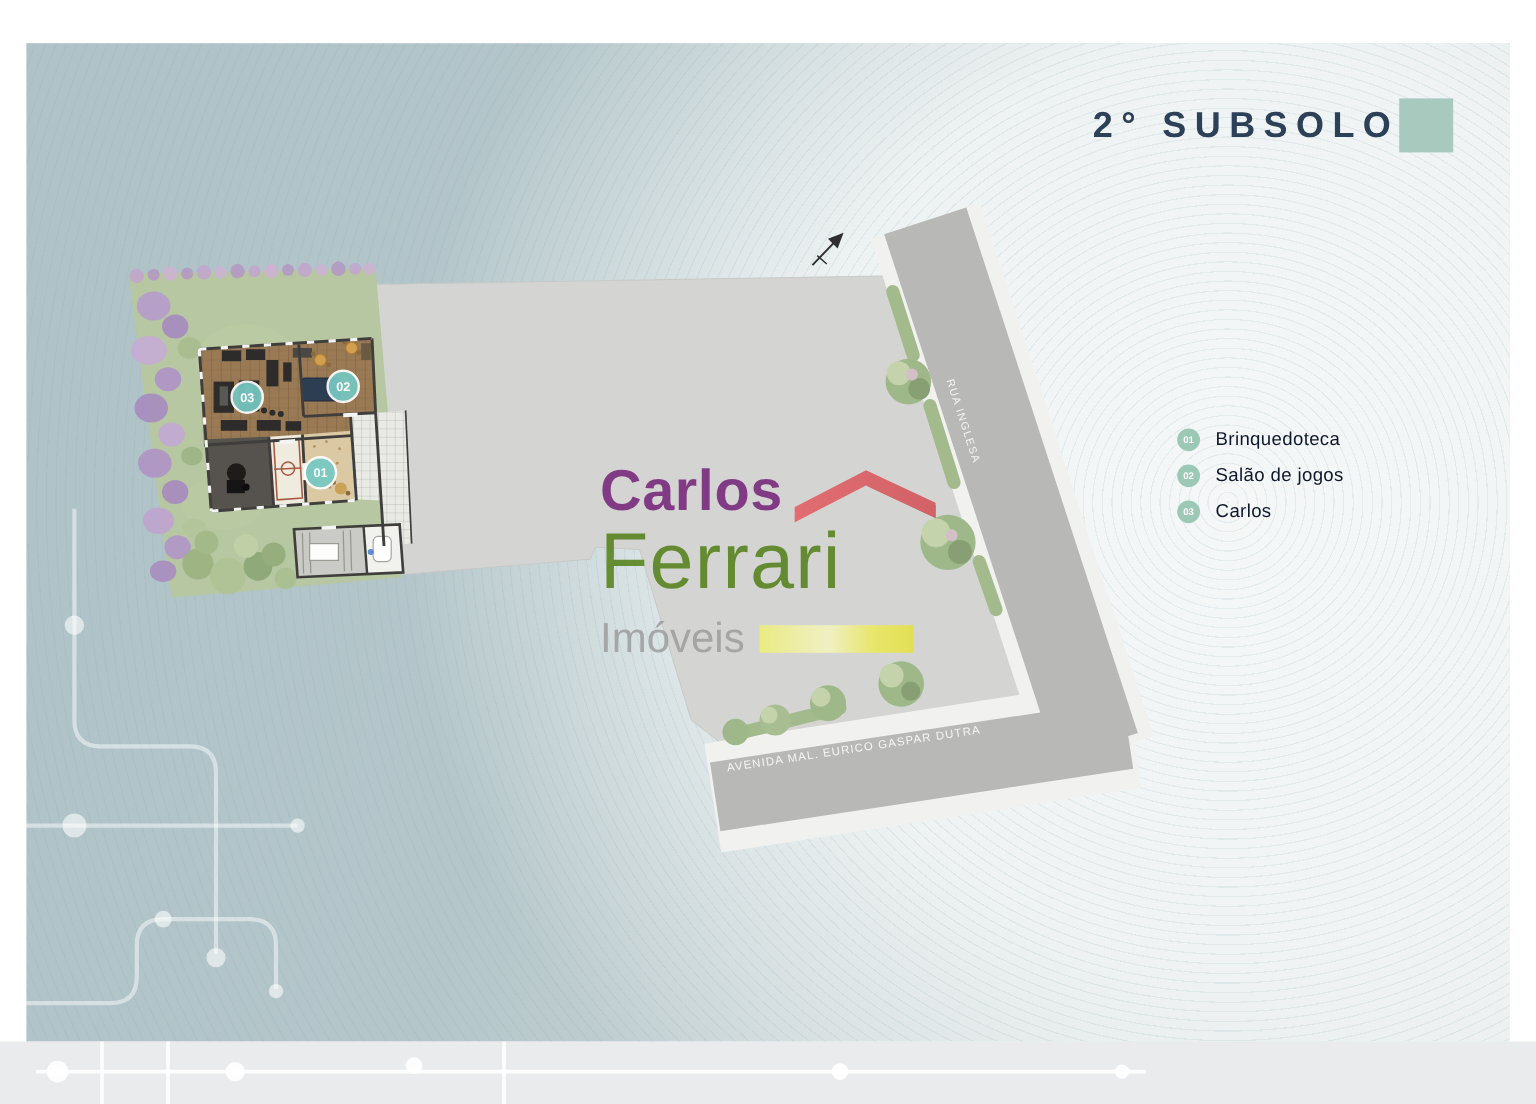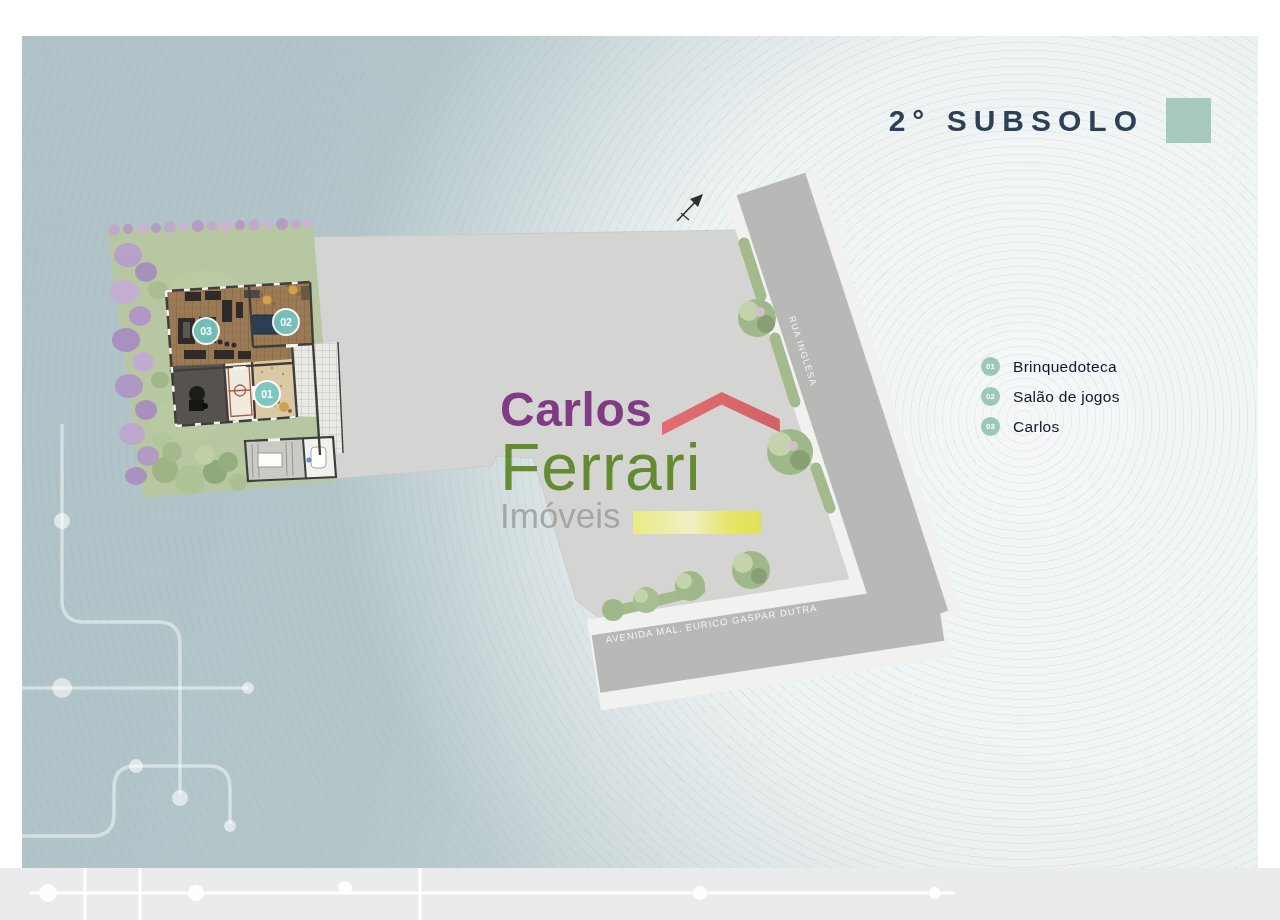--- a/index.html
+++ b/index.html
@@ -9,38 +9,38 @@
   .panel{position:absolute;left:22px;top:36px;width:1236px;height:832px;
     background:
       repeating-radial-gradient(circle at 81% 46%, rgba(139,172,178,0.15) 0px, rgba(139,172,178,0.15) 1px, rgba(0,0,0,0) 1px, rgba(0,0,0,0) 8px),
       radial-gradient(circle at 81% 46%, rgba(246,248,248,0.98) 0%, rgba(241,245,245,0.92) 34%, rgba(241,245,245,0) 63%),
       linear-gradient(105deg,#aec2c7 0%,#b4c6ca 38%,#c9d4d6 60%,#dce2e3 80%,#e7ebeb 100%);
   }
   .bottom-strip{position:absolute;left:0;top:868px;width:1280px;height:52px;background:#e9ebec;}
   .plan-svg{position:absolute;left:0;top:0;width:1280px;height:920px;}
 
   
-  .title-row{position:absolute;top:98px;right:69px;display:flex;align-items:center;gap:22px;}
+  .title-row{position:absolute;top:82px;right:69px;display:flex;align-items:center;}
   .title-text{font-size:30px;font-weight:600;letter-spacing:7px;color:#2c4157;}
   .title-swatch{width:45px;height:45px;background:#a7c9be;}
 
   
   .legend{position:absolute;left:981px;top:357px;}
   .legend-row{display:flex;align-items:center;margin-bottom:11px;}
   .legend-num{width:19px;height:19px;border-radius:50%;background:#9cc8b6;color:#ffffff;
     font-size:8px;font-weight:bold;display:flex;align-items:center;justify-content:center;flex:0 0 19px;}
   .legend-label{margin-left:13px;font-size:15.5px;font-weight:500;color:#0f172a;letter-spacing:0.3px;}
 
   
   .watermark{position:absolute;left:500px;top:390px;width:280px;opacity:0.82;pointer-events:none;}
   .wm-row1{display:flex;align-items:flex-start;}
   .wm-carlos{font-size:48px;line-height:40px;font-weight:bold;color:#701a75;letter-spacing:0.5px;}
   .wm-roof{margin-left:10px;margin-top:-6px;}
   .wm-ferrari{font-size:66px;line-height:58px;font-weight:normal;color:#4d7c0f;letter-spacing:1px;margin-top:2px;}
-  .wm-row3{display:flex;align-items:flex-end;margin-top:2px;}
+  .wm-row3{display:flex;align-items:center;margin-top:18px;}
   .wm-imoveis{font-size:35px;line-height:36px;font-weight:300;color:#9b9b9b;}
   .wm-bar{width:128px;height:23px;margin-left:12px;
     background:linear-gradient(90deg,#eef171 0%,#f4f4a8 30%,#f6f6c0 45%,#ecea52 75%,#e6e23c 100%);}
 </style>
 </head>
 <body>
 
 <div class="canvas">
   <div class="panel"></div>
   <div class="bottom-strip"></div>

